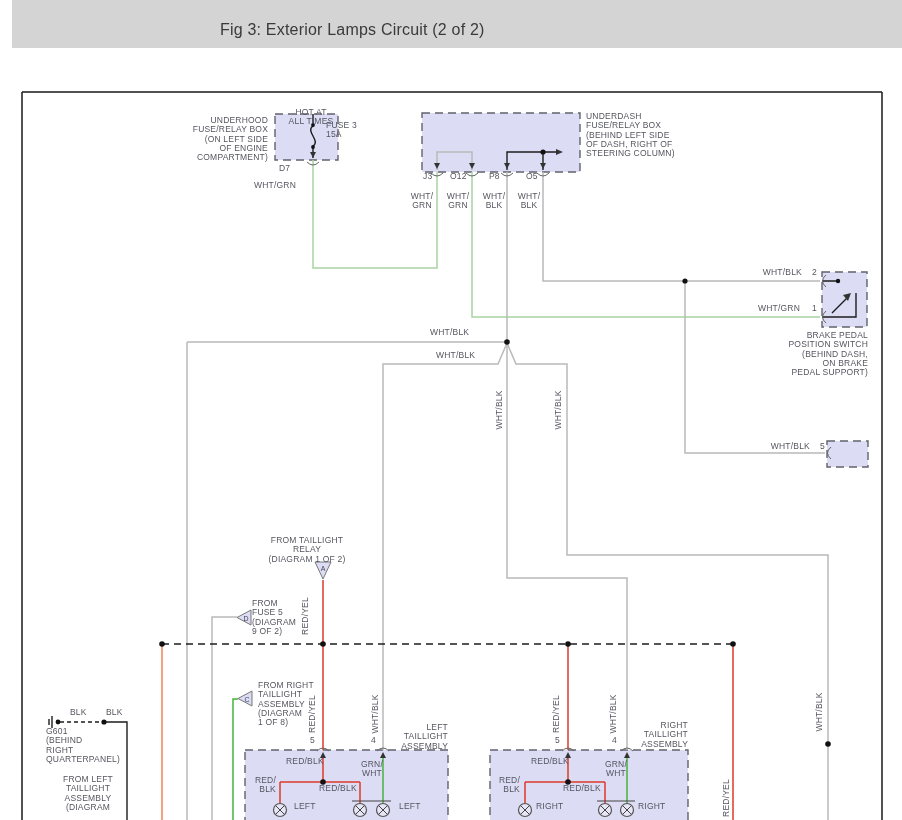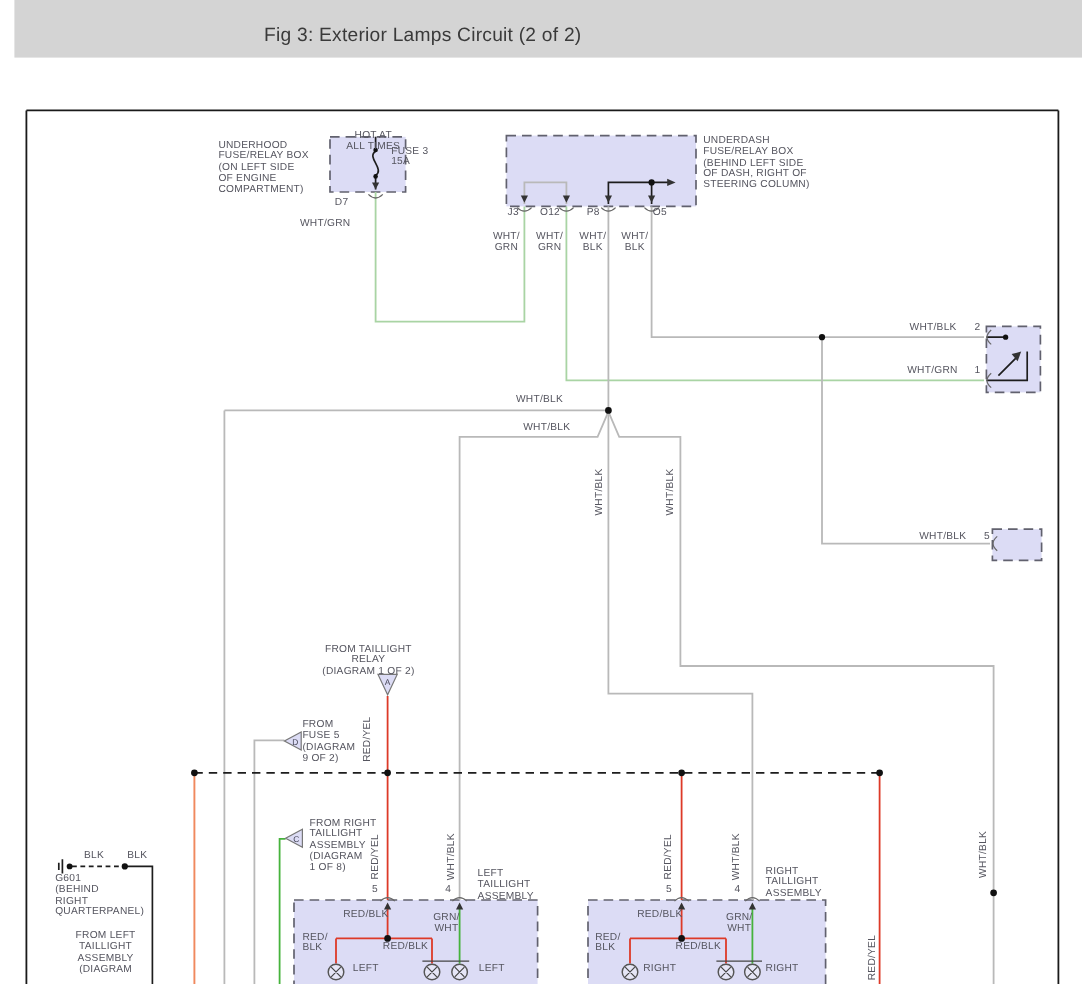--- a/index.html
+++ b/index.html
@@ -2,21 +2,21 @@
 <html style="--c-header-bg: #d4d4d4; --c-title-text: #3a3a3a; --c-label-text: #55555f; --c-box-fill: #dcdcf5; --c-box-border: #61616e; --c-frame: #1a1a1a; --c-wire-wht-grn: #a9d4a4; --c-wire-wht-blk: #b9b9b9; --c-wire-red-yel: #dd3a28; --c-wire-orange: #f0895e; --c-wire-grn-wht: #46b33c; --c-wire-blk: #1d1d1d;"><head>
 <meta charset="utf-8">
 <style>
   html,body{margin:0;padding:0;background:#fff;}
   .page{position:relative;width:902px;height:820px;overflow:hidden;background:#fff;
         font-family:"Liberation Sans",sans-serif;}
   .header{position:absolute;left:12px;top:0;width:902px;height:48px;background:var(--c-header-bg);}
   .title{position:absolute;left:208px;top:21px;font-size:16px;color:var(--c-title-text);letter-spacing:.2px;}
   .lbl{position:absolute;font-size:8.5px;line-height:1.1;color:var(--c-label-text);
        white-space:pre-line;letter-spacing:.2px;}
-  .r{}.c{text-align:center}
+  .r{text-align:right}.c{text-align:center}
   .vlbl{position:absolute;font-size:8.5px;color:var(--c-label-text);white-space:nowrap;
         letter-spacing:.2px;transform:translate(-50%,-50%) rotate(-90deg);}
   svg{position:absolute;left:0;top:0;}
   .wg{stroke:var(--c-wire-wht-grn);fill:none;stroke-width:1.5}
   .wb{stroke:var(--c-wire-wht-blk);fill:none;stroke-width:1.5}
   .wr{stroke:var(--c-wire-red-yel);fill:none;stroke-width:1.5}
   .wo{stroke:var(--c-wire-orange);fill:none;stroke-width:1.6}
   .wgw{stroke:var(--c-wire-grn-wht);fill:none;stroke-width:1.5}
   .wk{stroke:var(--c-wire-blk);fill:none;stroke-width:1.4}
   .boxr{fill:var(--c-box-fill);stroke:var(--c-box-border);stroke-width:1.4;stroke-dasharray:8 5;}
@@ -165,34 +165,39 @@
   <div class="lbl r" style="left:250px;top:181px;width:46px">WHT/GRN</div>
 
   <div class="lbl" style="left:586px;top:112px;width:100px">UNDERDASH
 FUSE/RELAY BOX
 (BEHIND LEFT SIDE
 OF DASH, RIGHT OF
 STEERING COLUMN)</div>
   <div class="lbl" style="left:423px;top:172px">J3</div>
   <div class="lbl" style="left:450px;top:172px">O12</div>
   <div class="lbl" style="left:489px;top:172px">P8</div>
-  <div class="lbl" style="left:544px;top:172px">O5</div>
+  <div class="lbl" style="left:526px;top:172px">O5</div>
   <div class="lbl c" style="left:406px;top:192px;width:32px">WHT/
 GRN</div>
   <div class="lbl c" style="left:442px;top:192px;width:32px">WHT/
 GRN</div>
   <div class="lbl c" style="left:478px;top:192px;width:32px">WHT/
 BLK</div>
   <div class="lbl c" style="left:513px;top:192px;width:32px">WHT/
 BLK</div>
 
   <div class="lbl r" style="left:758px;top:268px;width:44px">WHT/BLK</div>
   <div class="lbl" style="left:812px;top:268px">2</div>
   <div class="lbl r" style="left:756px;top:304px;width:44px">WHT/GRN</div>
   <div class="lbl" style="left:812px;top:304px">1</div>
+  <div class="lbl r" style="left:760px;top:331px;width:108px">BRAKE PEDAL
+POSITION SWITCH
+(BEHIND DASH,
+ON BRAKE
+PEDAL SUPPORT)</div>
 
   <div class="lbl r" style="left:766px;top:442px;width:44px">WHT/BLK</div>
   <div class="lbl" style="left:820px;top:442px">5</div>
 
   <div class="lbl" style="left:430px;top:328px">WHT/BLK</div>
   <div class="lbl" style="left:436px;top:351px">WHT/BLK</div>
   <div class="vlbl" style="left:499px;top:410px">WHT/BLK</div>
   <div class="vlbl" style="left:558px;top:410px">WHT/BLK</div>
   <div class="vlbl" style="left:819px;top:712px">WHT/BLK</div>
   <div class="vlbl" style="left:726px;top:798px">RED/YEL</div>

